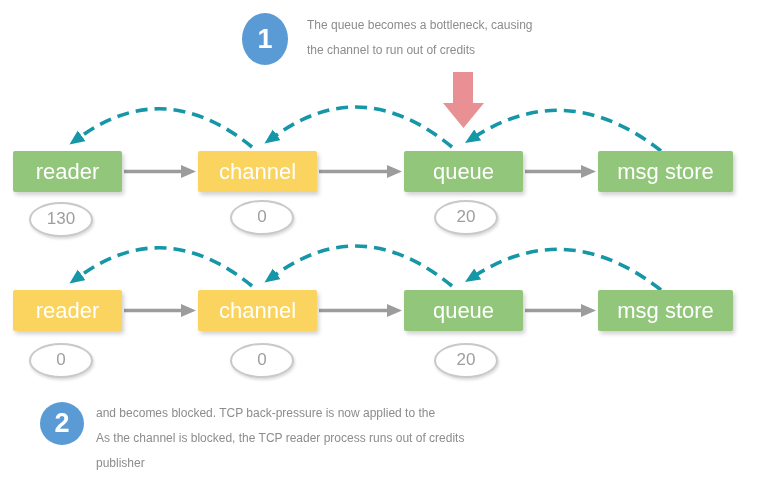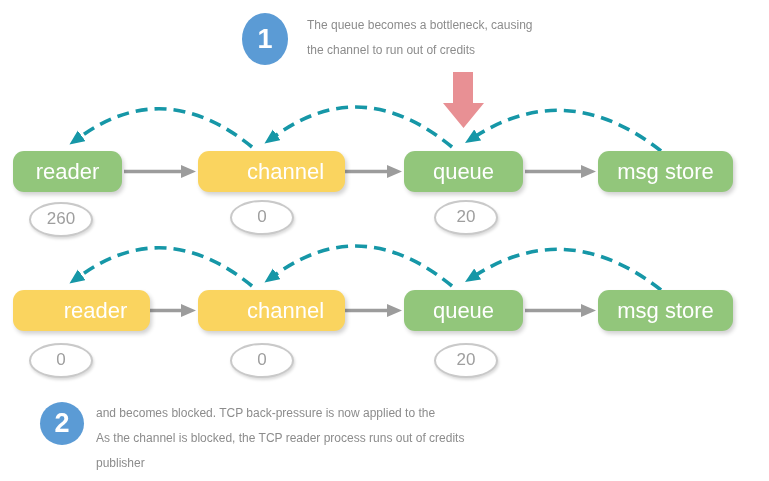--- a/index.html
+++ b/index.html
@@ -3,26 +3,26 @@
 <meta charset="utf-8">
 <style>
   html,body{margin:0;padding:0;background:#fff;}
   .stage{
     position:relative;width:769px;height:481px;overflow:hidden;
     background:var(--background,#fff);
     font-family:"Liberation Sans",sans-serif;
   }
   .layer{position:absolute;left:0;top:0;}
   .node{
-    position:absolute;height:41px;border-radius:11px;
+    position:absolute;height:41px;border-radius:2px;
     color:var(--node-text,#fff);font-size:22px;text-align:center;line-height:41px;
     box-shadow:2px 3px 4px rgba(0,0,0,.18);
   }
   .node[data-state="green"]{background:var(--node-green,#92C67B);}
-  .node[data-state="yellow"]{background:var(--node-yellow,#FAD45F);padding-left:28px;}
+  .node[data-state="yellow"]{background:var(--node-yellow,#FAD45F);}
   .credit{
     position:absolute;width:64px;height:35px;border-radius:50%;
     background:var(--credit-fill,#fff);border:2px solid var(--credit-border,#C9C9C9);
     box-sizing:border-box;color:var(--credit-text,#9E9E9E);
     font-size:17px;text-align:center;line-height:30px;
     box-shadow:1px 2px 3px rgba(0,0,0,.15);
   }
   .badge{
     position:absolute;border-radius:50%;background:var(--badge-blue,#5B9BD5);
     color:var(--badge-text,#fff);display:flex;align-items:center;justify-content:center;
@@ -78,21 +78,21 @@
   <div class="note" style="left:307px;top:13px;">
     <div>The queue becomes a bottleneck, causing</div>
     <div>the channel to run out of credits</div>
   </div>
 
   <div class="node" style="left:13px;top:151px;width:109px;" data-state="green">reader</div>
   <div class="node" style="left:198px;top:151px;width:119px;" data-state="yellow">channel</div>
   <div class="node" style="left:404px;top:151px;width:119px;" data-state="green">queue</div>
   <div class="node" style="left:598px;top:151px;width:135px;" data-state="green">msg store</div>
 
-  <div class="credit" style="left:29px;top:202px;">260</div>
+  <div class="credit" style="left:29px;top:202px;">130</div>
   <div class="credit" style="left:230px;top:200px;">0</div>
   <div class="credit" style="left:434px;top:200px;">20</div>
 
   <div class="node" style="left:13px;top:290px;width:109px;" data-state="yellow">reader</div>
   <div class="node" style="left:198px;top:290px;width:119px;" data-state="yellow">channel</div>
   <div class="node" style="left:404px;top:290px;width:119px;" data-state="green">queue</div>
   <div class="node" style="left:598px;top:290px;width:135px;" data-state="green">msg store</div>
 
   <div class="credit" style="left:29px;top:343px;">0</div>
   <div class="credit" style="left:230px;top:343px;">0</div>

